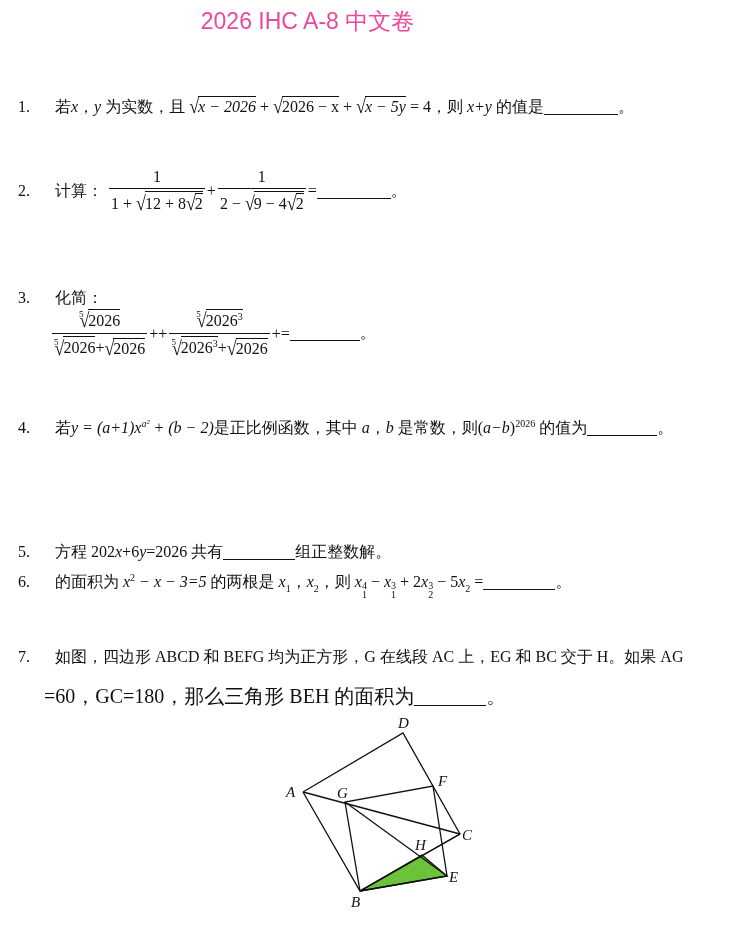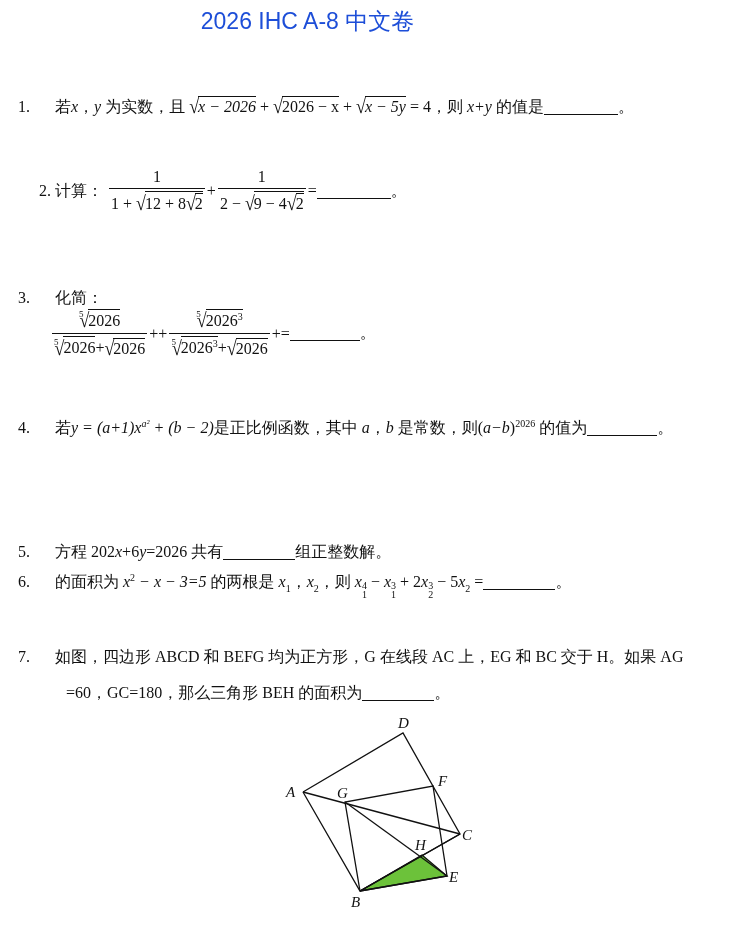--- a/index.html
+++ b/index.html
@@ -1,45 +1,45 @@
 <!DOCTYPE html>
 <html><head>
 <meta charset="utf-8">
 <style>
   html, body { margin: 0; padding: 0; background: #ffffff; }
   body { width: 755px; height: 925px; position: relative; overflow: hidden;
          font-family: "Liberation Serif", "DejaVu Serif", serif; color: #111; }
   .title { position: absolute; left: 0; width: 615px; top: 6px; text-align: center;
-           font-family: "Liberation Sans", "DejaVu Sans", sans-serif; font-size: 23px; color: #1d4ed8; }
+           font-family: "Liberation Sans", "DejaVu Sans", sans-serif; font-size: 23px; color: #ec4899; }
   .q { position: absolute; left: 18px; font-size: 16px; white-space: nowrap; }
   .num { display: inline-block; width: 33px; }
   .i { font-style: italic; }
   .blank { display: inline-block; border-bottom: 1.3px solid #111; vertical-align: -3px; height: 14px; }
   .sqrt { display: inline-block; border-top: 1.2px solid #111; padding-top: 1px; line-height: 1.1; }
   .rad { display: inline-block; font-size: 18px; transform: scaleY(1.12); margin-right: -1px; }
   .frac { display: inline-flex; flex-direction: column; align-items: center; vertical-align: middle; margin: 0 2px; }
   .frac .n { padding: 0 2px 2px; }
   .frac .d { border-top: 1.2px solid #111; padding: 2px 2px 0; }
   .idx { font-size: 9px; vertical-align: 9px; margin-right: -4px; }
   sup { font-size: 10px; }
   sub { font-size: 10px; }
-  .q7line2 { position: absolute; left: 66px; font-size: 16px; white-space: nowrap; }
+  .q7line2 { position: absolute; left: 44px; font-size: 20px; white-space: nowrap; }
   svg text { font-family: "Liberation Serif", "DejaVu Serif", serif; font-style: italic; font-size: 15px; fill: #111; }
 </style>
 </head>
 <body>
 
 <div class="title">2026 IHC A-8  中文卷</div>
 
 <div class="q" style="top:96px;">
   <span class="num">1.</span>
   <span>若</span><span class="i">x</span><span>，</span><span class="i">y</span><span> 为实数，且 </span><span class="rad">√</span><span class="sqrt i">x − 2026</span><span> + </span><span class="rad">√</span><span class="sqrt">2026 − x</span><span> + </span><span class="rad">√</span><span class="sqrt i">x − 5y</span><span> = 4</span><span>，则 </span><span class="i">x+y</span><span> 的值是</span><span class="blank" style="width:74px;"></span><span>。</span>
 </div>
 
-<div class="q" style="top:168px;text-align:right;">
+<div class="q" style="top:168px;">
   <span class="num" style="vertical-align:middle;">2.</span>
   <span style="vertical-align:middle;">计算：</span>
   <span class="frac">
     <span class="n">1</span>
     <span class="d"><span>1 + </span><span class="rad">√</span><span class="sqrt"><span>12 + 8</span><span class="rad">√</span><span class="sqrt">2</span></span></span>
   </span><span style="vertical-align:middle;">+</span><span class="frac">
     <span class="n">1</span>
     <span class="d"><span>2 − </span><span class="rad">√</span><span class="sqrt"><span>9 − 4</span><span class="rad">√</span><span class="sqrt">2</span></span></span>
   </span><span style="vertical-align:middle;">=</span><span class="blank" style="width:74px;vertical-align:middle;"></span><span style="vertical-align:middle;">。</span>
 </div>

